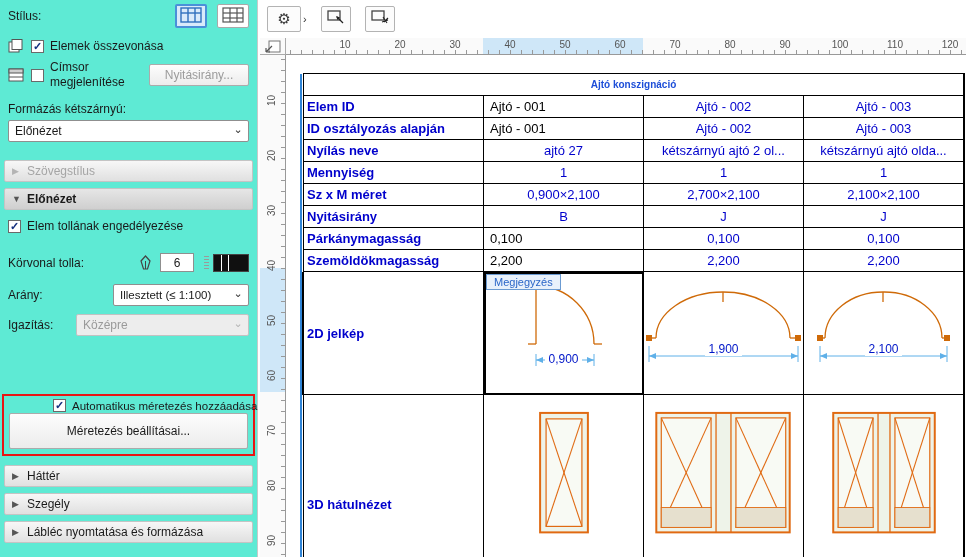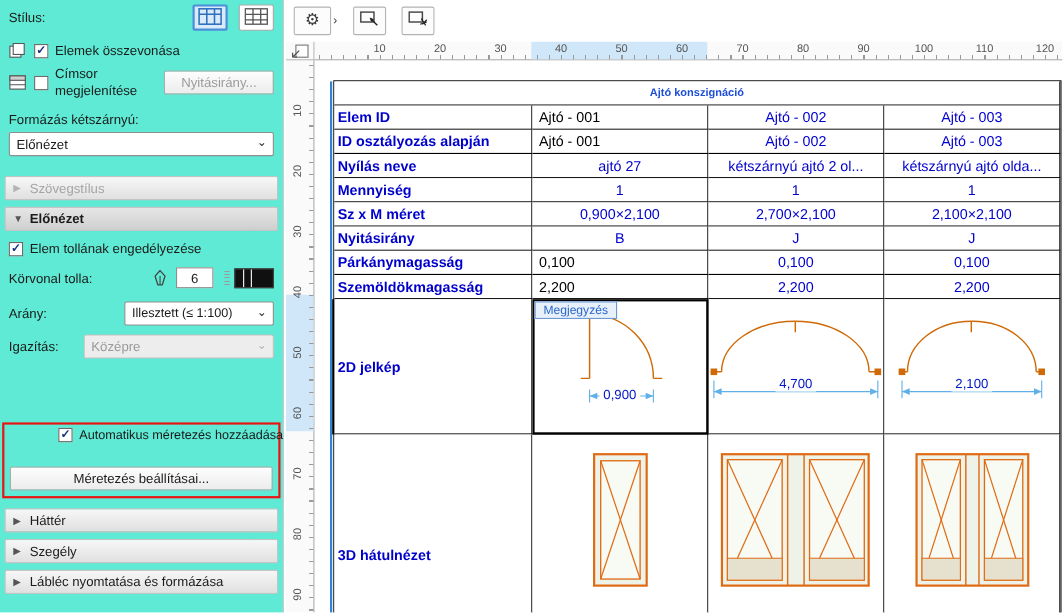--- a/index.html
+++ b/index.html
@@ -149,21 +149,21 @@
     <div class="sect open">
       <span class="ar d"></span>
       <span>Előnézet</span>
     </div>
 
     <div class="s-row" style="margin-top:9px;">
       <span class="cb checked"></span>
       <span class="cb-label">Elem tollának engedélyezése</span>
     </div>
 
-    <div class="s-row" style="margin-top:10px;">
+    <div class="s-row" style="margin-top:20px;">
       <span>Körvonal tolla:</span>
       <span style="margin-left:auto;display:flex;align-items:center;">
         <span class="mini-ic" style="margin-right:3px;">
           <svg width="13" height="16" viewBox="0 0 13 16">
               <polygon points="6.5,1 11,6 8.5,14 4.5,14 2,6" fill="none" stroke="#444" stroke-width="1.2"></polygon>
               <line x1="6.5" y1="6" x2="6.5" y2="14" stroke="#444"></line>
             </svg>
         </span>
         <span class="penbox">
             <span>6</span>
@@ -187,21 +187,21 @@
         <span class="txt">Középre</span>
         <span class="chev"></span>
       </span>
     </div>
 
     <div class="redbox">
       <div style="display:flex;align-items:center;padding-left:44px;">
         <span class="cb checked"></span>
         <span class="cb-label" style="font-size:11.5px;white-space:nowrap;">Automatikus méretezés hozzáadása</span>
       </div>
-      <div class="btn" style="margin-top:22px;height:22px;width:100%;">Méretezés beállításai...</div>
+      <div class="btn" style="margin-top:1px;height:36px;width:100%;">Méretezés beállításai...</div>
     </div>
 
     <div class="sect" style="margin-top:9px;">
       <span class="ar r"></span>
       <span>Háttér</span>
     </div>
     <div class="sect">
       <span class="ar r"></span>
       <span>Szegély</span>
     </div>
@@ -362,21 +362,21 @@
             </g>
             <g stroke="#5fb0e8" stroke-width="1" fill="none">
               <path d="M5,74 L5,90"></path>
                 <path d="M154,74 L154,90"></path>
               <path d="M5,84 L154,84"></path>
             </g>
             <polygon points="5,84 12,81 12,87" fill="#5fb0e8"></polygon>
             <polygon points="154,84 147,81 147,87" fill="#5fb0e8"></polygon>
           </svg>
           <span class="dim d2">
-              <span>4,700</span>
+              <span>1,900</span>
             </span>
         </div>
 
         <div class="cell sym">
           <svg viewBox="0 0 159 122">
             <g stroke="#cf6a08" stroke-width="1.3" fill="none">
               <path d="M13,66 L21,66"></path>
                 <path d="M138,66 L146,66"></path>
               <rect x="13" y="63" width="6" height="6" fill="#cf6a08" stroke="none"></rect>
               <rect x="140" y="63" width="6" height="6" fill="#cf6a08" stroke="none"></rect>

